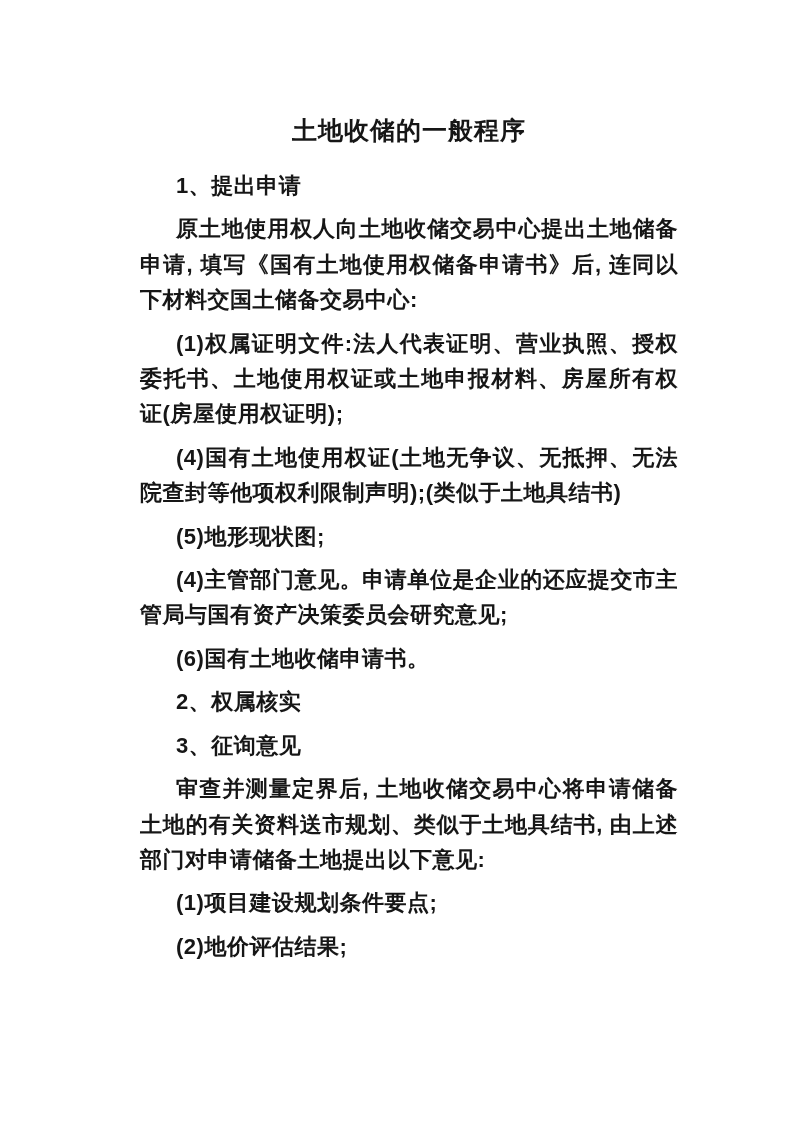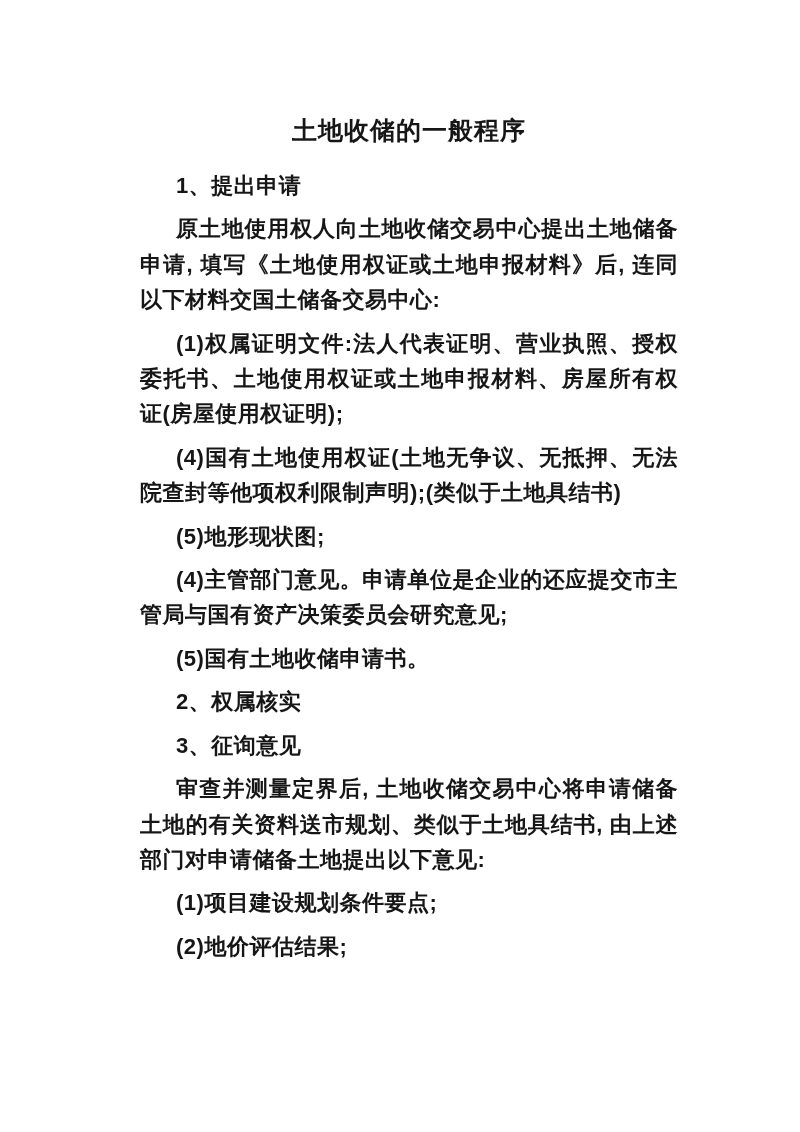--- a/index.html
+++ b/index.html
@@ -41,26 +41,26 @@
   }
 </style>
 </head>
 <body>
 
 <div class="page">
   <div class="content">
     <div class="doc-title">土地收储的一般程序</div>
     <div class="doc-body">
       <p>1、提出申请</p>
-      <p>原土地使用权人向土地收储交易中心提出土地储备申请, 填写《土地使用权证或土地申报材料》后, 连同以下材料交国土储备交易中心:</p>
+      <p>原土地使用权人向土地收储交易中心提出土地储备申请, 填写《国有土地使用权储备申请书》后, 连同以下材料交国土储备交易中心:</p>
       <p>(1)权属证明文件:法人代表证明、营业执照、授权委托书、土地使用权证或土地申报材料、房屋所有权证(房屋使用权证明);</p>
       <p>(4)国有土地使用权证(土地无争议、无抵押、无法院查封等他项权利限制声明);(类似于土地具结书)</p>
       <p>(5)地形现状图;</p>
       <p>(4)主管部门意见。申请单位是企业的还应提交市主管局与国有资产决策委员会研究意见;</p>
-      <p>(5)国有土地收储申请书。</p>
+      <p>(6)国有土地收储申请书。</p>
       <p>2、权属核实</p>
       <p>3、征询意见</p>
       <p>审查并测量定界后, 土地收储交易中心将申请储备土地的有关资料送市规划、类似于土地具结书, 由上述部门对申请储备土地提出以下意见:</p>
       <p>(1)项目建设规划条件要点;</p>
       <p>(2)地价评估结果;</p>
     </div>
   </div>
 </div>
 
 </body></html>

